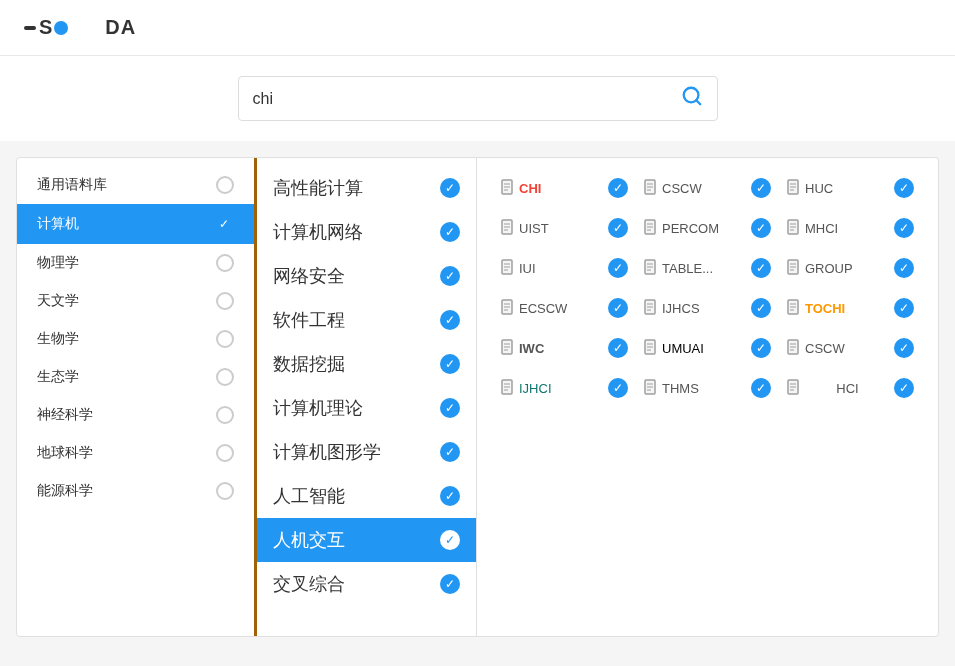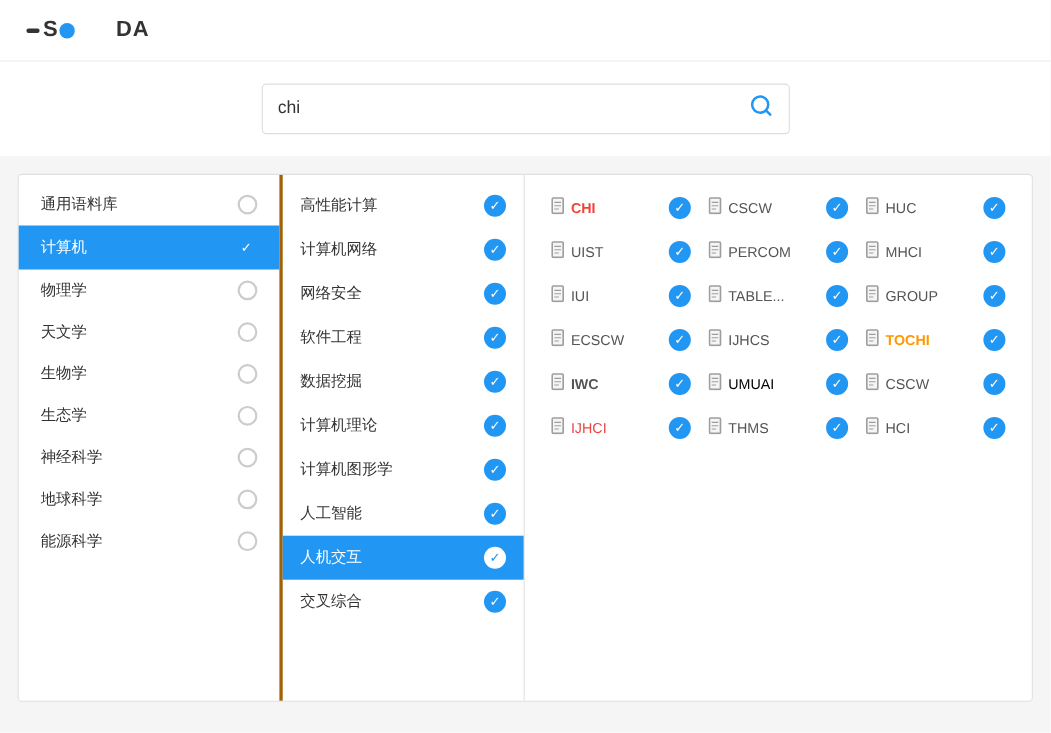--- a/index.html
+++ b/index.html
@@ -108,21 +108,21 @@
       display: flex;
       align-items: center;
       justify-content: space-between;
       padding: 10px 16px;
       cursor: pointer;
     }
     .mid-item.active {
       background: #2196F3;
       color: #fff;
     }
-    .mid-item-label { font-size: 14px; }
+    .mid-item-label { font-size: 18px; }
     .check-blue {
       width: 20px; height: 20px; border-radius: 50%; background: #2196F3; color: #fff;
       display: inline-flex; align-items: center; justify-content: center; font-size: 12px; flex-shrink: 0;
     }
     .mid-item.active .check-blue { background: #fff; color: #2196F3; }
 
     
     .right-col {
       flex: 1;
       padding: 12px 16px;
@@ -415,40 +415,40 @@
             <span class="grid-label" style="color: rgb(85, 85, 85);">CSCW</span>
             <span style="width: 20px; height: 20px; border-radius: 50%; background: rgb(33, 150, 243); color: rgb(255, 255, 255); display: inline-flex; align-items: center; justify-content: center; font-size: 12px; flex-shrink: 0;">✓</span>
           </div>
           <div class="grid-item">
             <span style="color: rgb(158, 158, 158); font-size: 15px; flex-shrink: 0;"><svg width="14" height="16" viewBox="0 0 14 16" fill="none" xmlns="http://www.w3.org/2000/svg">
                 <rect x="1" y="1" width="10" height="14" rx="1" stroke="#9e9e9e" stroke-width="1.5" fill="#f5f5f5"></rect>
                 <line x1="3" y1="5" x2="9" y2="5" stroke="#9e9e9e" stroke-width="1"></line>
                 <line x1="3" y1="8" x2="9" y2="8" stroke="#9e9e9e" stroke-width="1"></line>
                 <line x1="3" y1="11" x2="7" y2="11" stroke="#9e9e9e" stroke-width="1"></line>
               </svg></span>
-            <span class="grid-label" style="color: #ef4444;">IJHCI</span>
+            <span class="grid-label" style="color: #0f766e;">IJHCI</span>
             <span style="width: 20px; height: 20px; border-radius: 50%; background: rgb(33, 150, 243); color: rgb(255, 255, 255); display: inline-flex; align-items: center; justify-content: center; font-size: 12px; flex-shrink: 0;">✓</span>
           </div>
           <div class="grid-item">
             <span style="color: rgb(158, 158, 158); font-size: 15px; flex-shrink: 0;"><svg width="14" height="16" viewBox="0 0 14 16" fill="none" xmlns="http://www.w3.org/2000/svg">
                 <rect x="1" y="1" width="10" height="14" rx="1" stroke="#9e9e9e" stroke-width="1.5" fill="#f5f5f5"></rect>
                 <line x1="3" y1="5" x2="9" y2="5" stroke="#9e9e9e" stroke-width="1"></line>
                 <line x1="3" y1="8" x2="9" y2="8" stroke="#9e9e9e" stroke-width="1"></line>
                 <line x1="3" y1="11" x2="7" y2="11" stroke="#9e9e9e" stroke-width="1"></line>
               </svg></span>
             <span class="grid-label" style="color: rgb(85, 85, 85);">THMS</span>
             <span style="width: 20px; height: 20px; border-radius: 50%; background: rgb(33, 150, 243); color: rgb(255, 255, 255); display: inline-flex; align-items: center; justify-content: center; font-size: 12px; flex-shrink: 0;">✓</span>
           </div>
           <div class="grid-item">
             <span style="color: rgb(158, 158, 158); font-size: 15px; flex-shrink: 0;"><svg width="14" height="16" viewBox="0 0 14 16" fill="none" xmlns="http://www.w3.org/2000/svg">
                 <rect x="1" y="1" width="10" height="14" rx="1" stroke="#9e9e9e" stroke-width="1.5" fill="#f5f5f5"></rect>
                 <line x1="3" y1="5" x2="9" y2="5" stroke="#9e9e9e" stroke-width="1"></line>
                 <line x1="3" y1="8" x2="9" y2="8" stroke="#9e9e9e" stroke-width="1"></line>
                 <line x1="3" y1="11" x2="7" y2="11" stroke="#9e9e9e" stroke-width="1"></line>
               </svg></span>
-            <span class="grid-label" style="color: rgb(85, 85, 85);">HCI</span>
+            <span class="grid-label" style="color: rgb(85, 85, 85); text-align: center;">HCI</span>
             <span style="width: 20px; height: 20px; border-radius: 50%; background: rgb(33, 150, 243); color: rgb(255, 255, 255); display: inline-flex; align-items: center; justify-content: center; font-size: 12px; flex-shrink: 0;">✓</span>
           </div>
         </div>
     </div>
 
   </div>
 </div>
 
 </body></html>

